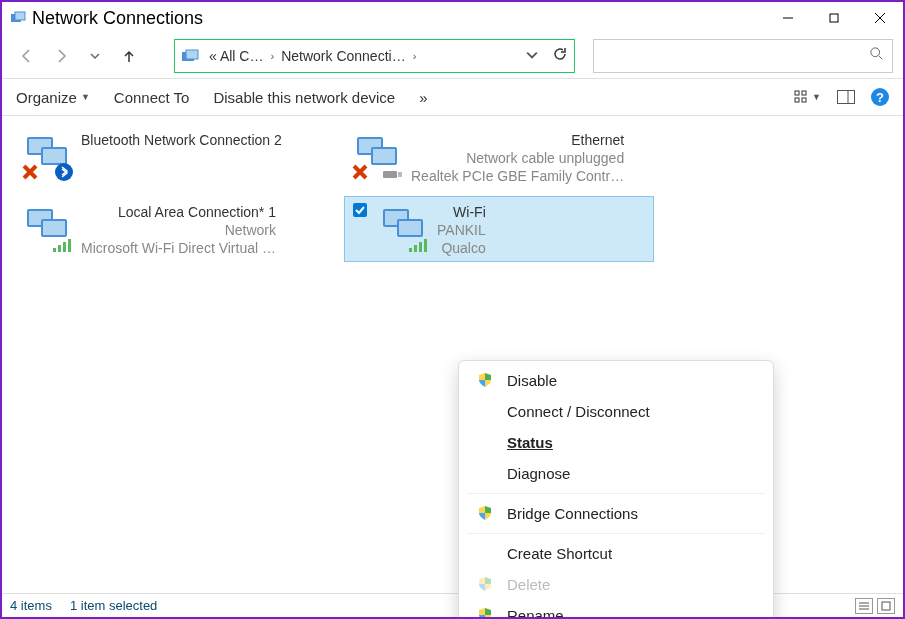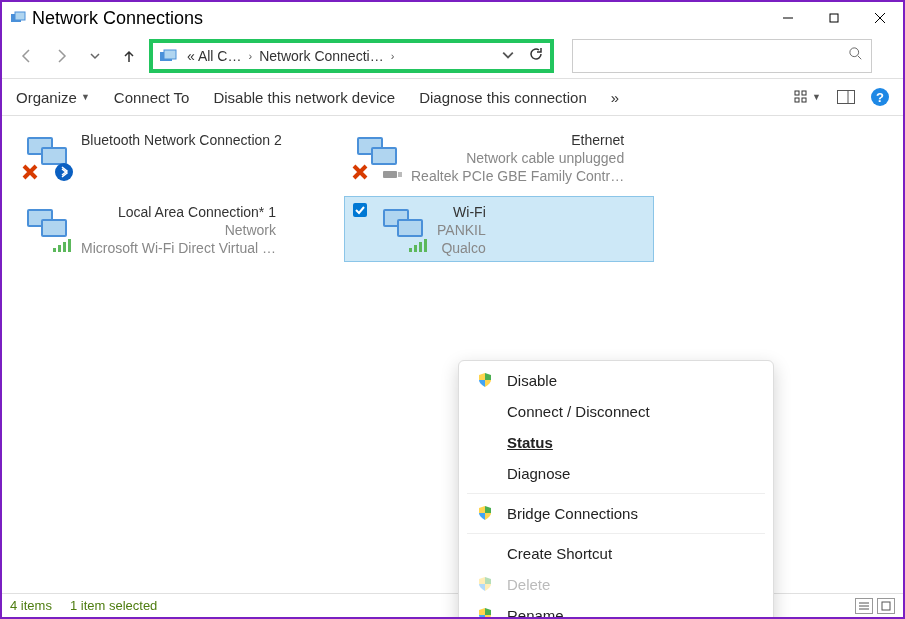--- a/index.html
+++ b/index.html
@@ -10,21 +10,21 @@
 .titlebar .icon { width: 16px; height: 16px; margin-right: 6px; }
 .titlebar .title { font-size: 18px; flex: 1; }
 .titlebar .win-controls { display: flex; }
 .titlebar .win-btn { width: 46px; height: 30px; display: flex; align-items: center; justify-content: center; font-size: 14px; cursor: pointer; }
 .titlebar .win-btn svg { width: 10px; height: 10px; }
 
 
 .navbar { height: 44px; display: flex; align-items: center; padding: 4px 10px 4px 10px; gap: 4px; border-bottom: 1px solid #fff; }
 .navbtn { width: 30px; height: 30px; display: flex; align-items: center; justify-content: center; color: #666; cursor: pointer; }
 .navbtn.disabled { color: #bbb; }
-.addressbar { height: 34px; border: 4px solid #22c55e; display: flex; align-items: center; padding: 0 6px; margin-left: 1px; flex: 1; max-width: 405px; }
+.addressbar { height: 34px; border: 1px solid #22c55e; display: flex; align-items: center; padding: 0 6px; margin-left: 26px; flex: 1; max-width: 405px; }
 .addressbar .fldr-icon { width: 18px; height: 18px; margin-right: 6px; }
 .addressbar .crumb { font-size: 14px; color: #333; padding: 0 4px; }
 .addressbar .chev { color: #555; font-size: 11px; padding: 0 3px; }
 .addressbar .right-controls { margin-left: auto; display: flex; gap: 14px; align-items: center; }
 .searchbox { height: 34px; border: 1px solid #ccc; margin-left: 14px; flex: 1; max-width: 300px; display: flex; align-items: center; padding: 0 8px; color: #999; }
 .searchbox .sicon { margin-left: auto; }
 
 
 .toolbar { height: 38px; border-top: 1px solid #e0e0e0; border-bottom: 1px solid #e0e0e0; display: flex; align-items: center; padding: 0 14px; gap: 24px; font-size: 15px; color: #333; background: #fff; }
 .toolbar .titem { cursor: pointer; display: flex; align-items: center; gap: 4px; }
@@ -43,21 +43,21 @@
 
 
 .context-menu { position: absolute; top: 244px; left: 456px; width: 316px; background: #fff; border: 1px solid #ddd; box-shadow: 0 6px 18px rgba(0,0,0,0.18); border-radius: 6px; padding: 4px 0; display: flex; flex-direction: column; font-size: 15px; z-index: 10; }
 .cm-item { padding: 7px 18px 7px 48px; position: relative; cursor: pointer; color: #222; }
 .cm-item.bold { font-weight: 600; text-decoration: underline; }
 .cm-item.disabled { color: #bbb; }
 .cm-item .shield { position: absolute; left: 18px; top: 7px; width: 16px; height: 16px; }
 .cm-sep { height: 1px; background: #eee; margin: 4px 8px; }
 
 
-.statusbar { height: 24px; border-top: 1px solid #e0e0e0; display: flex; align-items: center; padding: 0 8px; font-size: 13px; color: #4d7c0f; }
+.statusbar { height: 24px; border-top: 1px solid #e0e0e0; display: flex; align-items: center; padding: 0 8px; font-size: 13px; color: #0c4a6e; }
 .statusbar .seg { margin-right: 18px; }
 .statusbar .views { margin-left: auto; display: flex; gap: 4px; }
 .viewbtn { width: 18px; height: 16px; border: 1px solid #999; display: flex; align-items: center; justify-content: center; }
 
 
 .monitor-pair rect { fill: #4a90d9; }
 .monitor-pair .screen { fill: #b0d5f0; }
 .red-x { stroke: #d83b01; fill: #d83b01; }
 .bt { fill: #0a5fc1; }
 .bars rect { fill: #5cb85c; }
@@ -152,21 +152,20 @@
   </div>
 </div>
 
 <div class="toolbar">
   <div class="titem">
       <span>Organize</span> 
       <span class="drop-caret">▼</span>
     </div>
   <div class="titem">Connect To</div>
   <div class="titem">Disable this network device</div>
-  <div class="titem">Diagnose this connection</div>
   <div class="titem">»</div>
   <div class="right">
     <div class="titem view-opts">
       <svg viewBox="0 0 14 14">
           <rect x="1" y="1" width="4" height="4" fill="none" stroke="#333"></rect>
           <rect x="8" y="1" width="4" height="4" fill="none" stroke="#333"></rect>
           <rect x="1" y="8" width="4" height="4" fill="none" stroke="#333"></rect>
           <rect x="8" y="8" width="4" height="4" fill="none" stroke="#333"></rect>
         </svg>
       <span class="drop-caret">▼</span>

